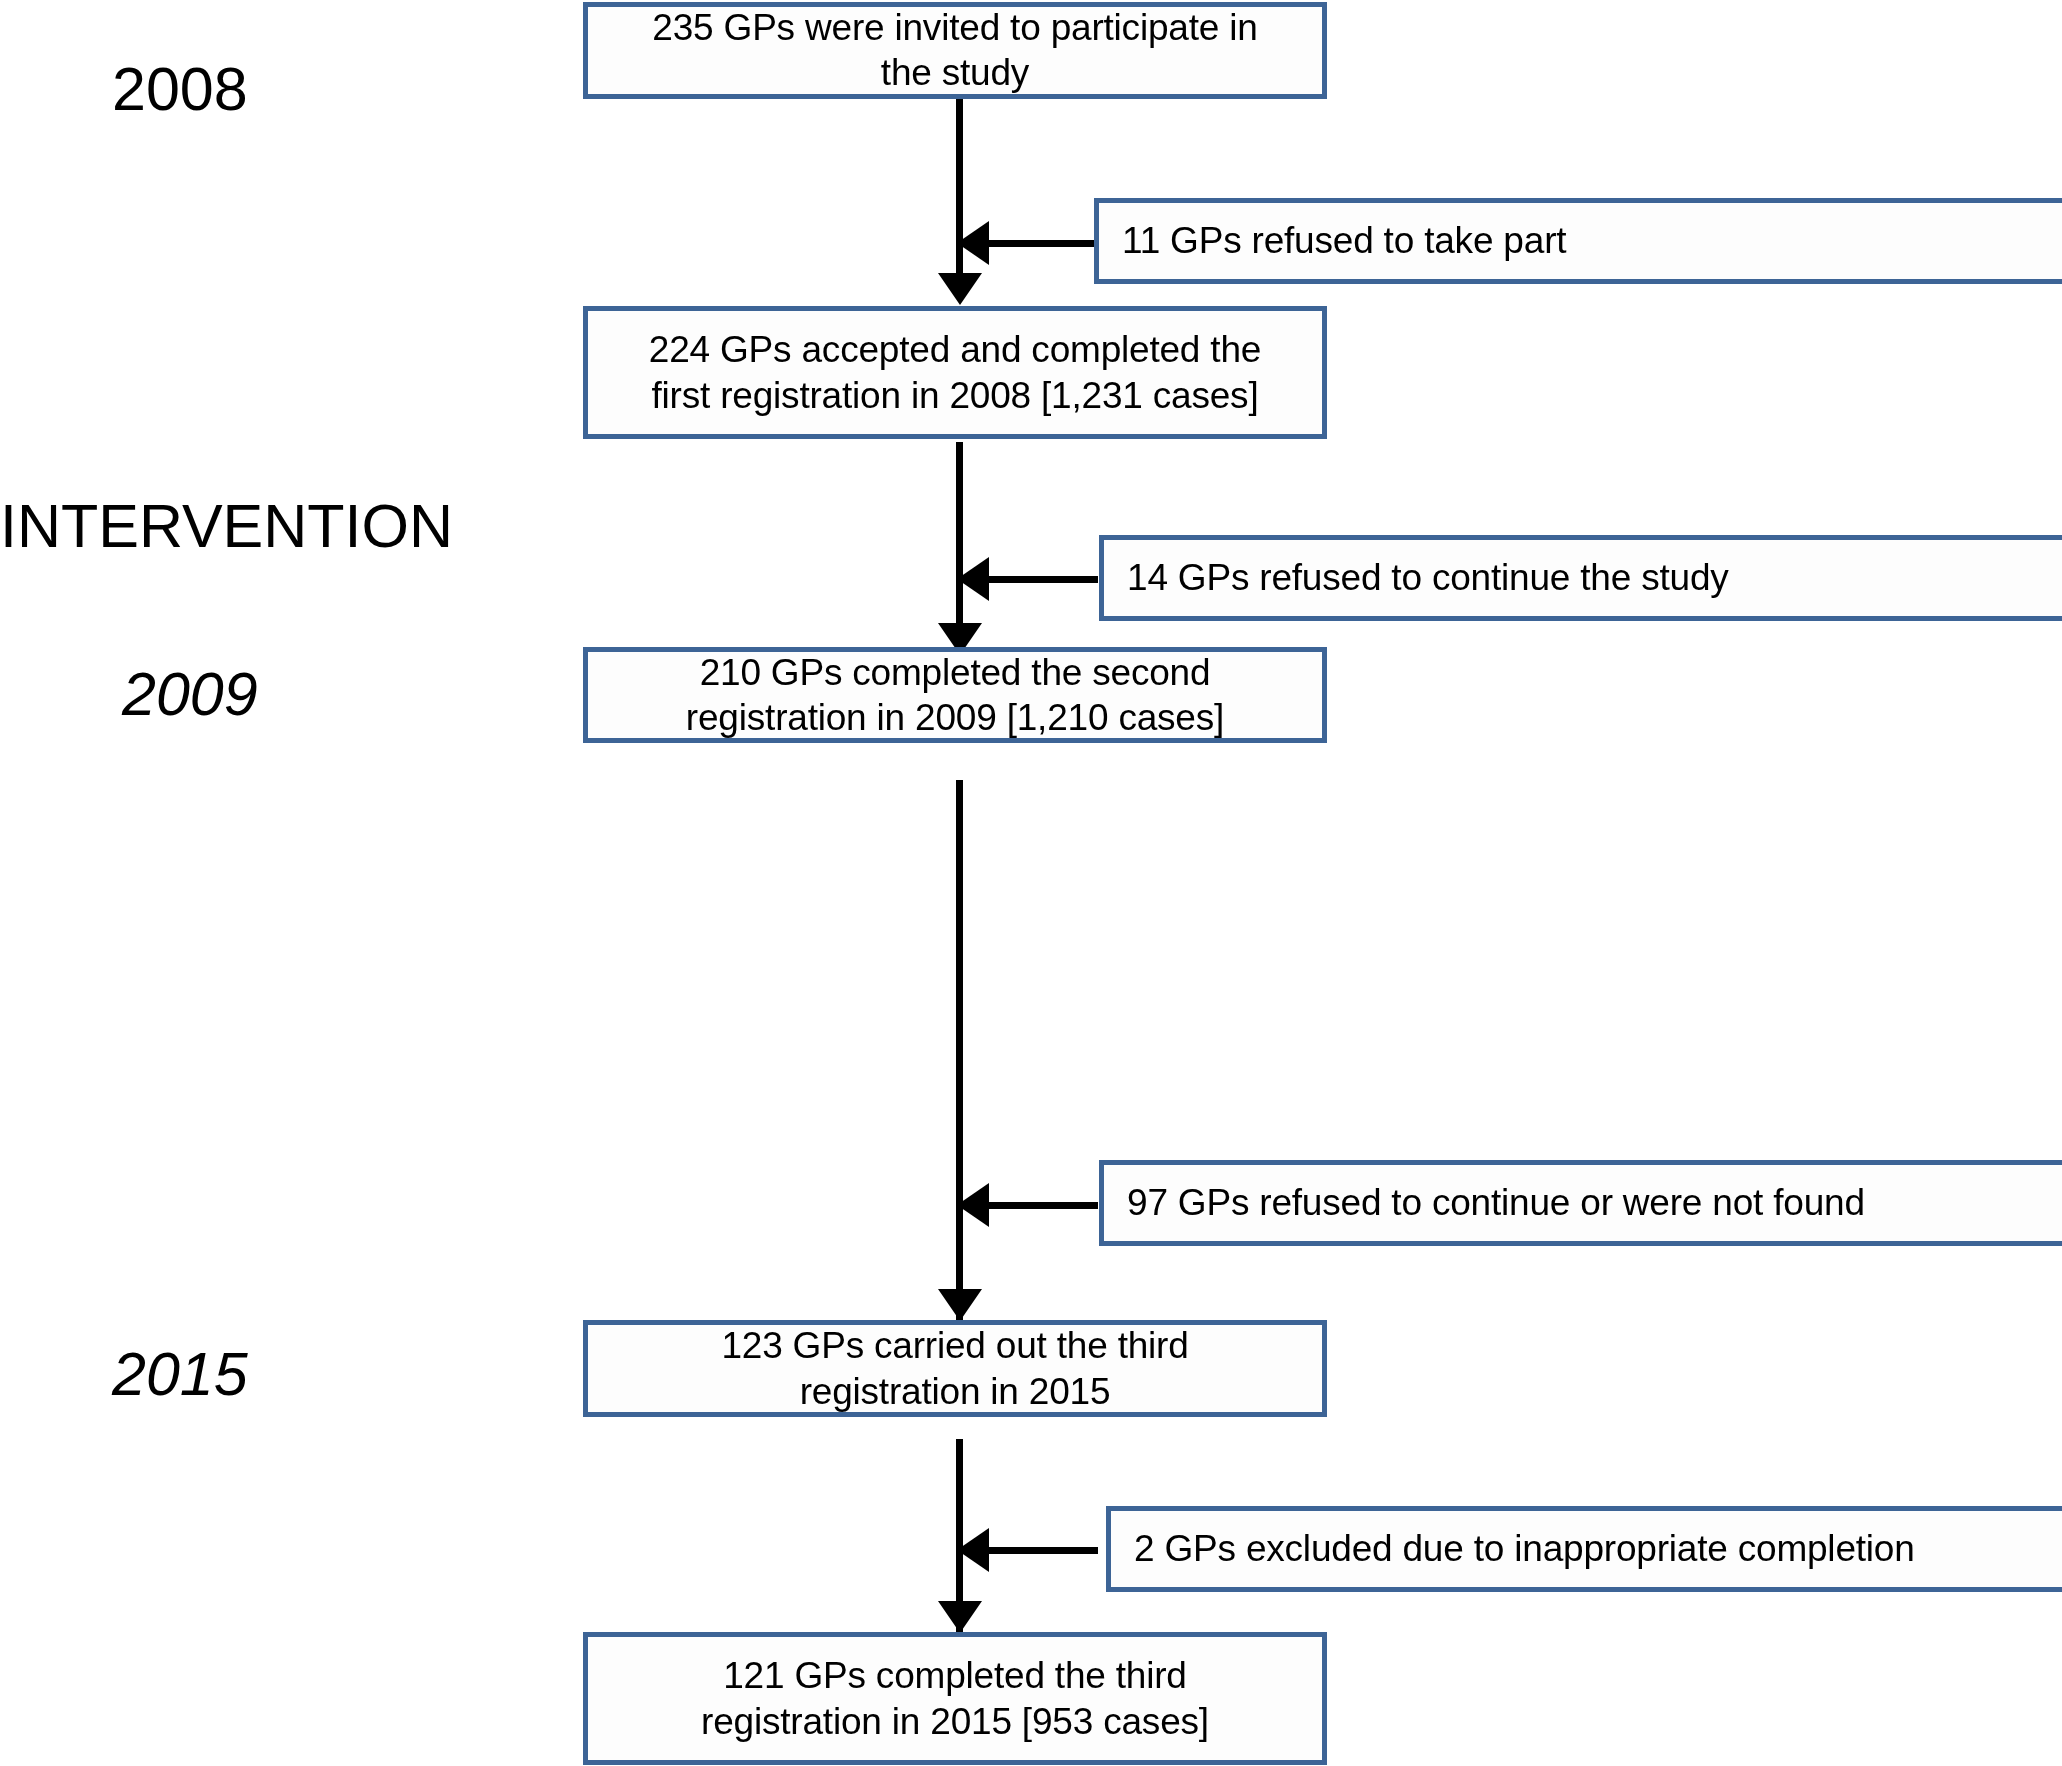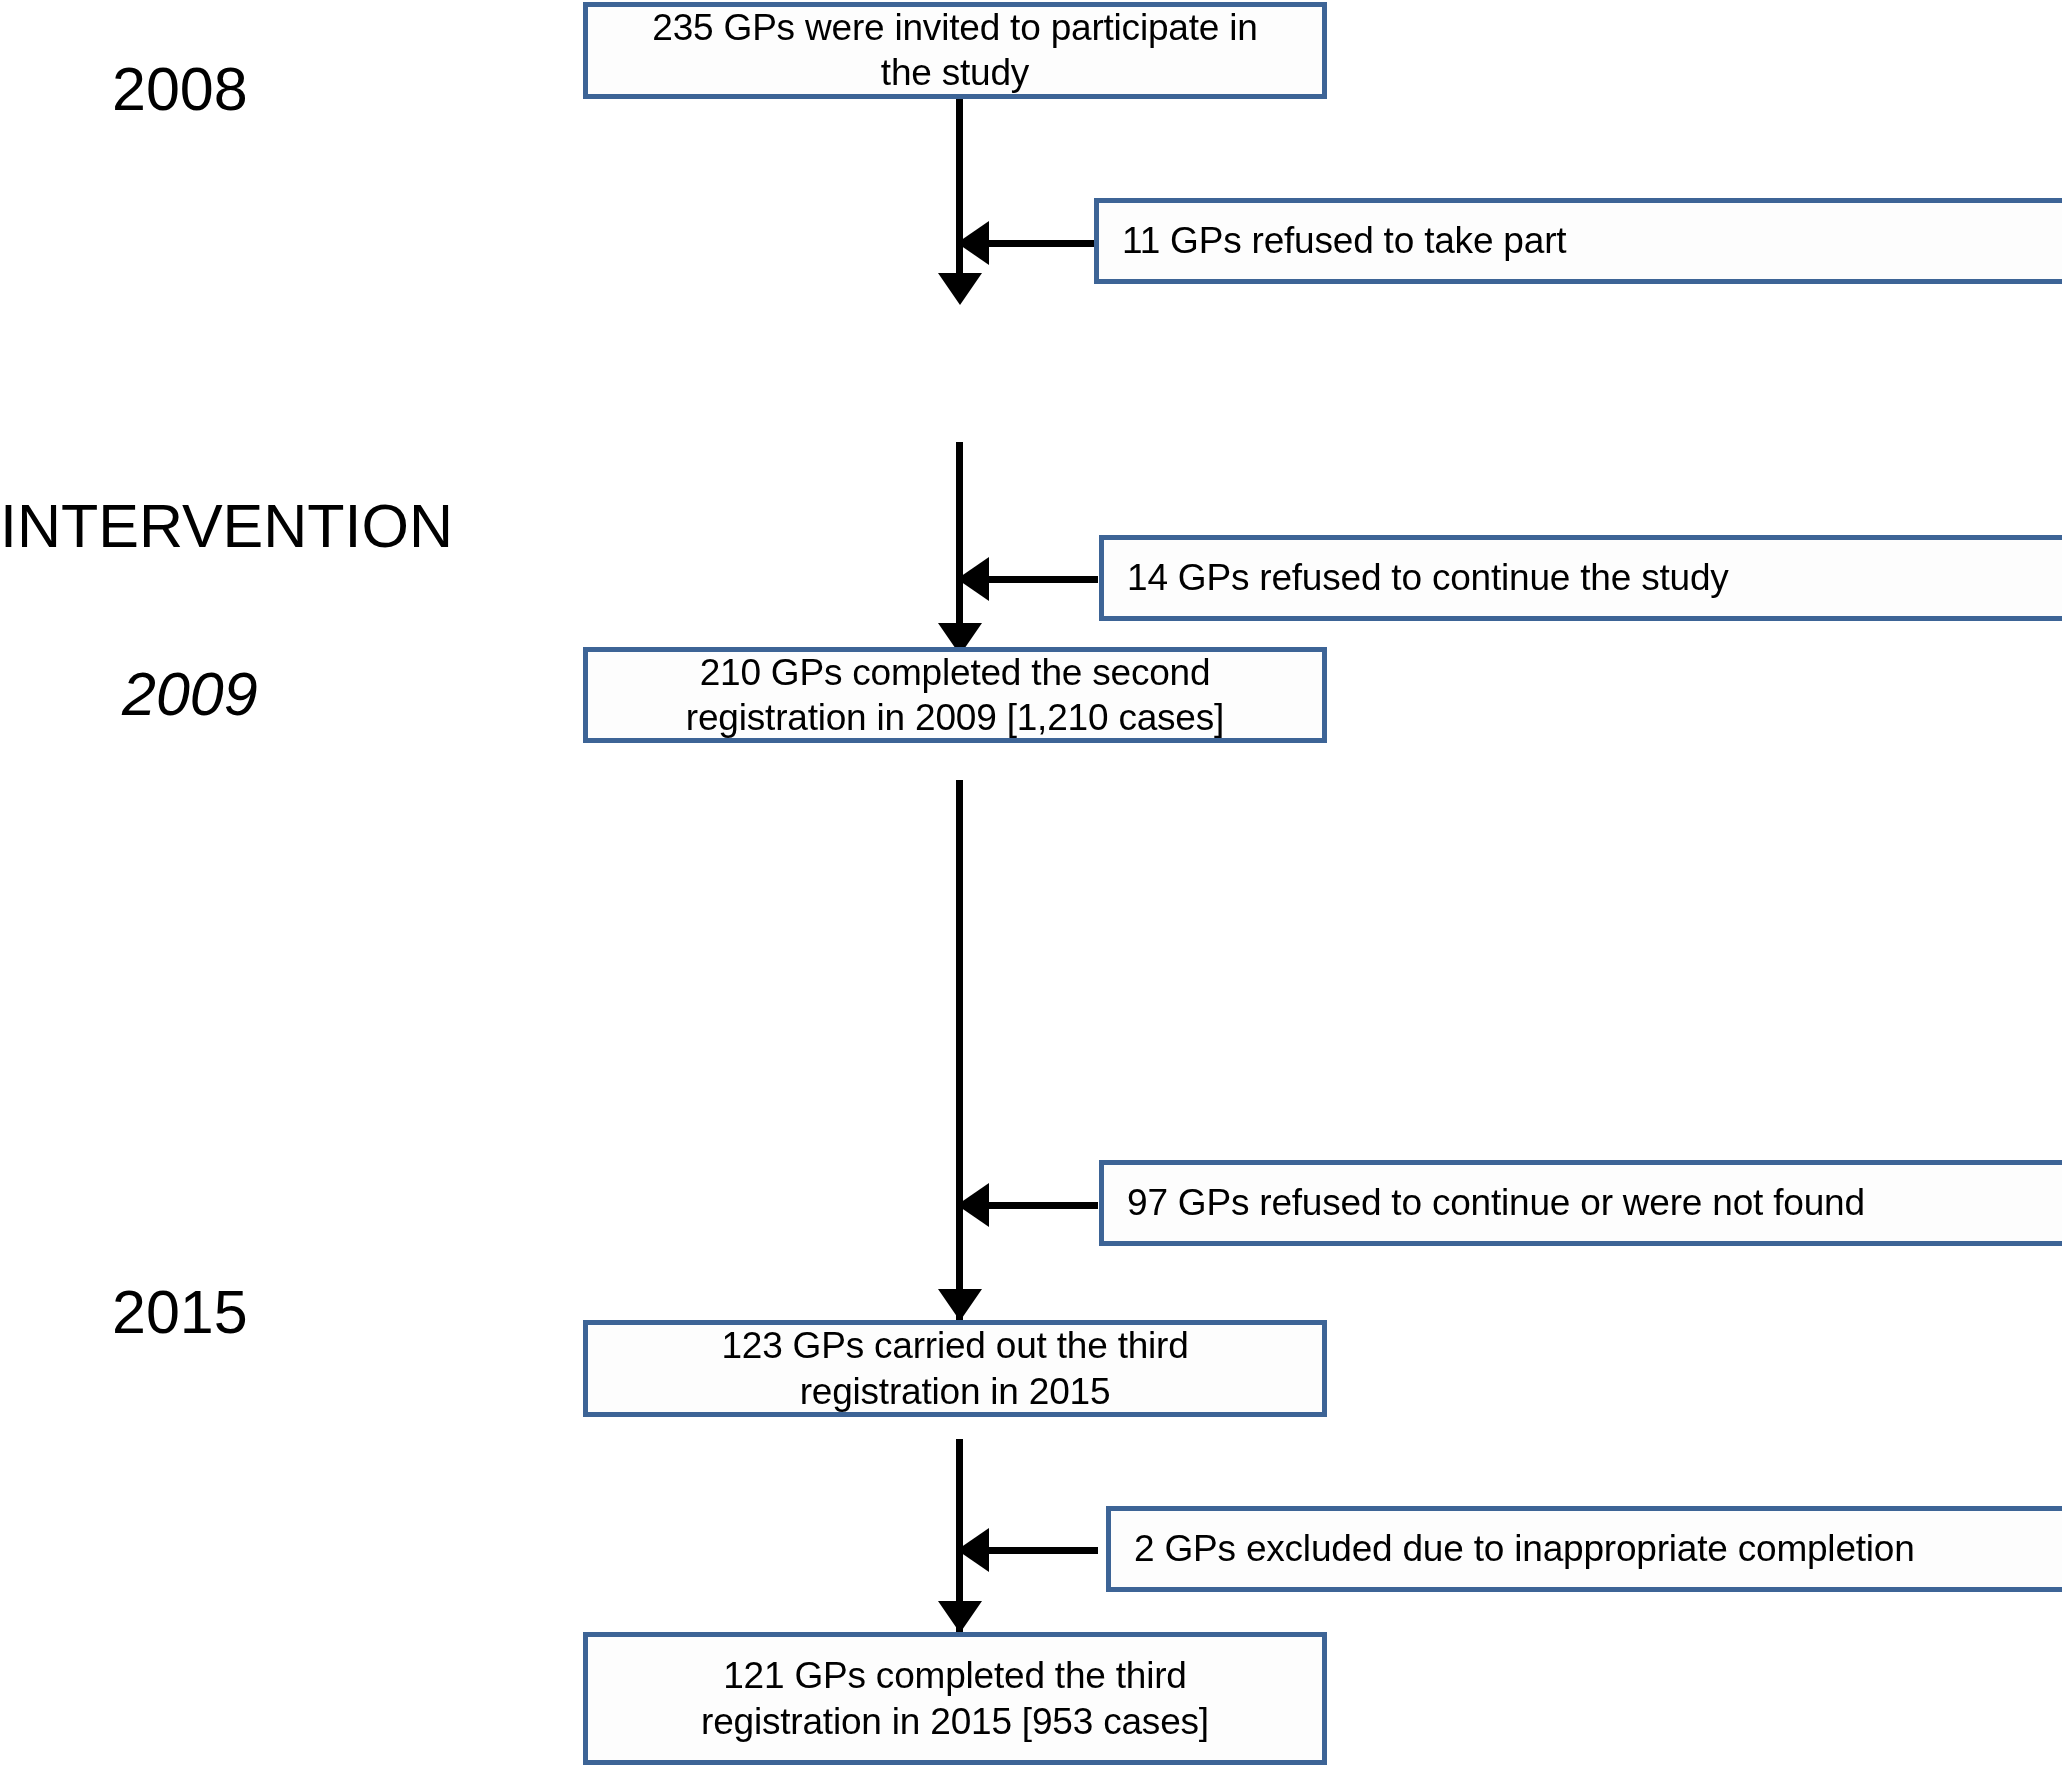--- a/index.html
+++ b/index.html
@@ -80,21 +80,21 @@
   }
 </style>
 </head>
 <body>
 
 <div id="canvas">
 
   <div class="stage-label" style="left:112px; top:59px;">2008</div>
   <div class="stage-label" style="left:0px; top:496px;">INTERVENTION</div>
   <div class="stage-label" style="left:122px; top:664px;font-style:italic;">2009</div>
-  <div class="stage-label" style="left:112px; top:1282px;">2015</div>
+  <div class="stage-label" style="left:112px; top:1344px;font-style:italic;">2015</div>
 
   <div class="vline" style="left:956px; top:97px; height:200px;"></div>
   <div class="arrow-down" style="left:938px; top:273px;"></div>
 
   <div class="hline" style="left:989px; top:240px; width:105px;"></div>
   <div class="arrow-left" style="left:957px; top:221px;"></div>
 
   <div class="vline" style="left:956px; top:442px; height:221px;"></div>
   <div class="arrow-down" style="left:938px; top:623px;"></div>
 
@@ -109,20 +109,22 @@
 
   <div class="vline" style="left:956px; top:1439px; height:204px;"></div>
   <div class="arrow-down" style="left:938px; top:1601px;"></div>
 
   <div class="hline" style="left:989px; top:1547px; width:109px;"></div>
   <div class="arrow-left" style="left:957px; top:1528px;"></div>
 
   <div class="node main" style="left:573px; top:1.9px; width:744px; height:97px;">235 GPs were invited to participate in
 the study</div>
 
+  <div class="node main" style="left:573px; top:306px; width:744px; height:133px;">224 GPs accepted and completed the
+first registration in 2008 [1,231 cases]</div>
 
   <div class="node main" style="left:573px; top:647px; width:744px; height:96px;">210  GPs completed the second
 registration in 2009 [1,210 cases]</div>
 
   <div class="node main" style="left:573px; top:1320px; width:744px; height:97px;">123  GPs carried out the third
 registration in 2015</div>
 
   <div class="node main" style="left:573px; top:1632px; width:744px; height:133px;">121  GPs completed the third
 registration in 2015 [953 cases]</div>
 

